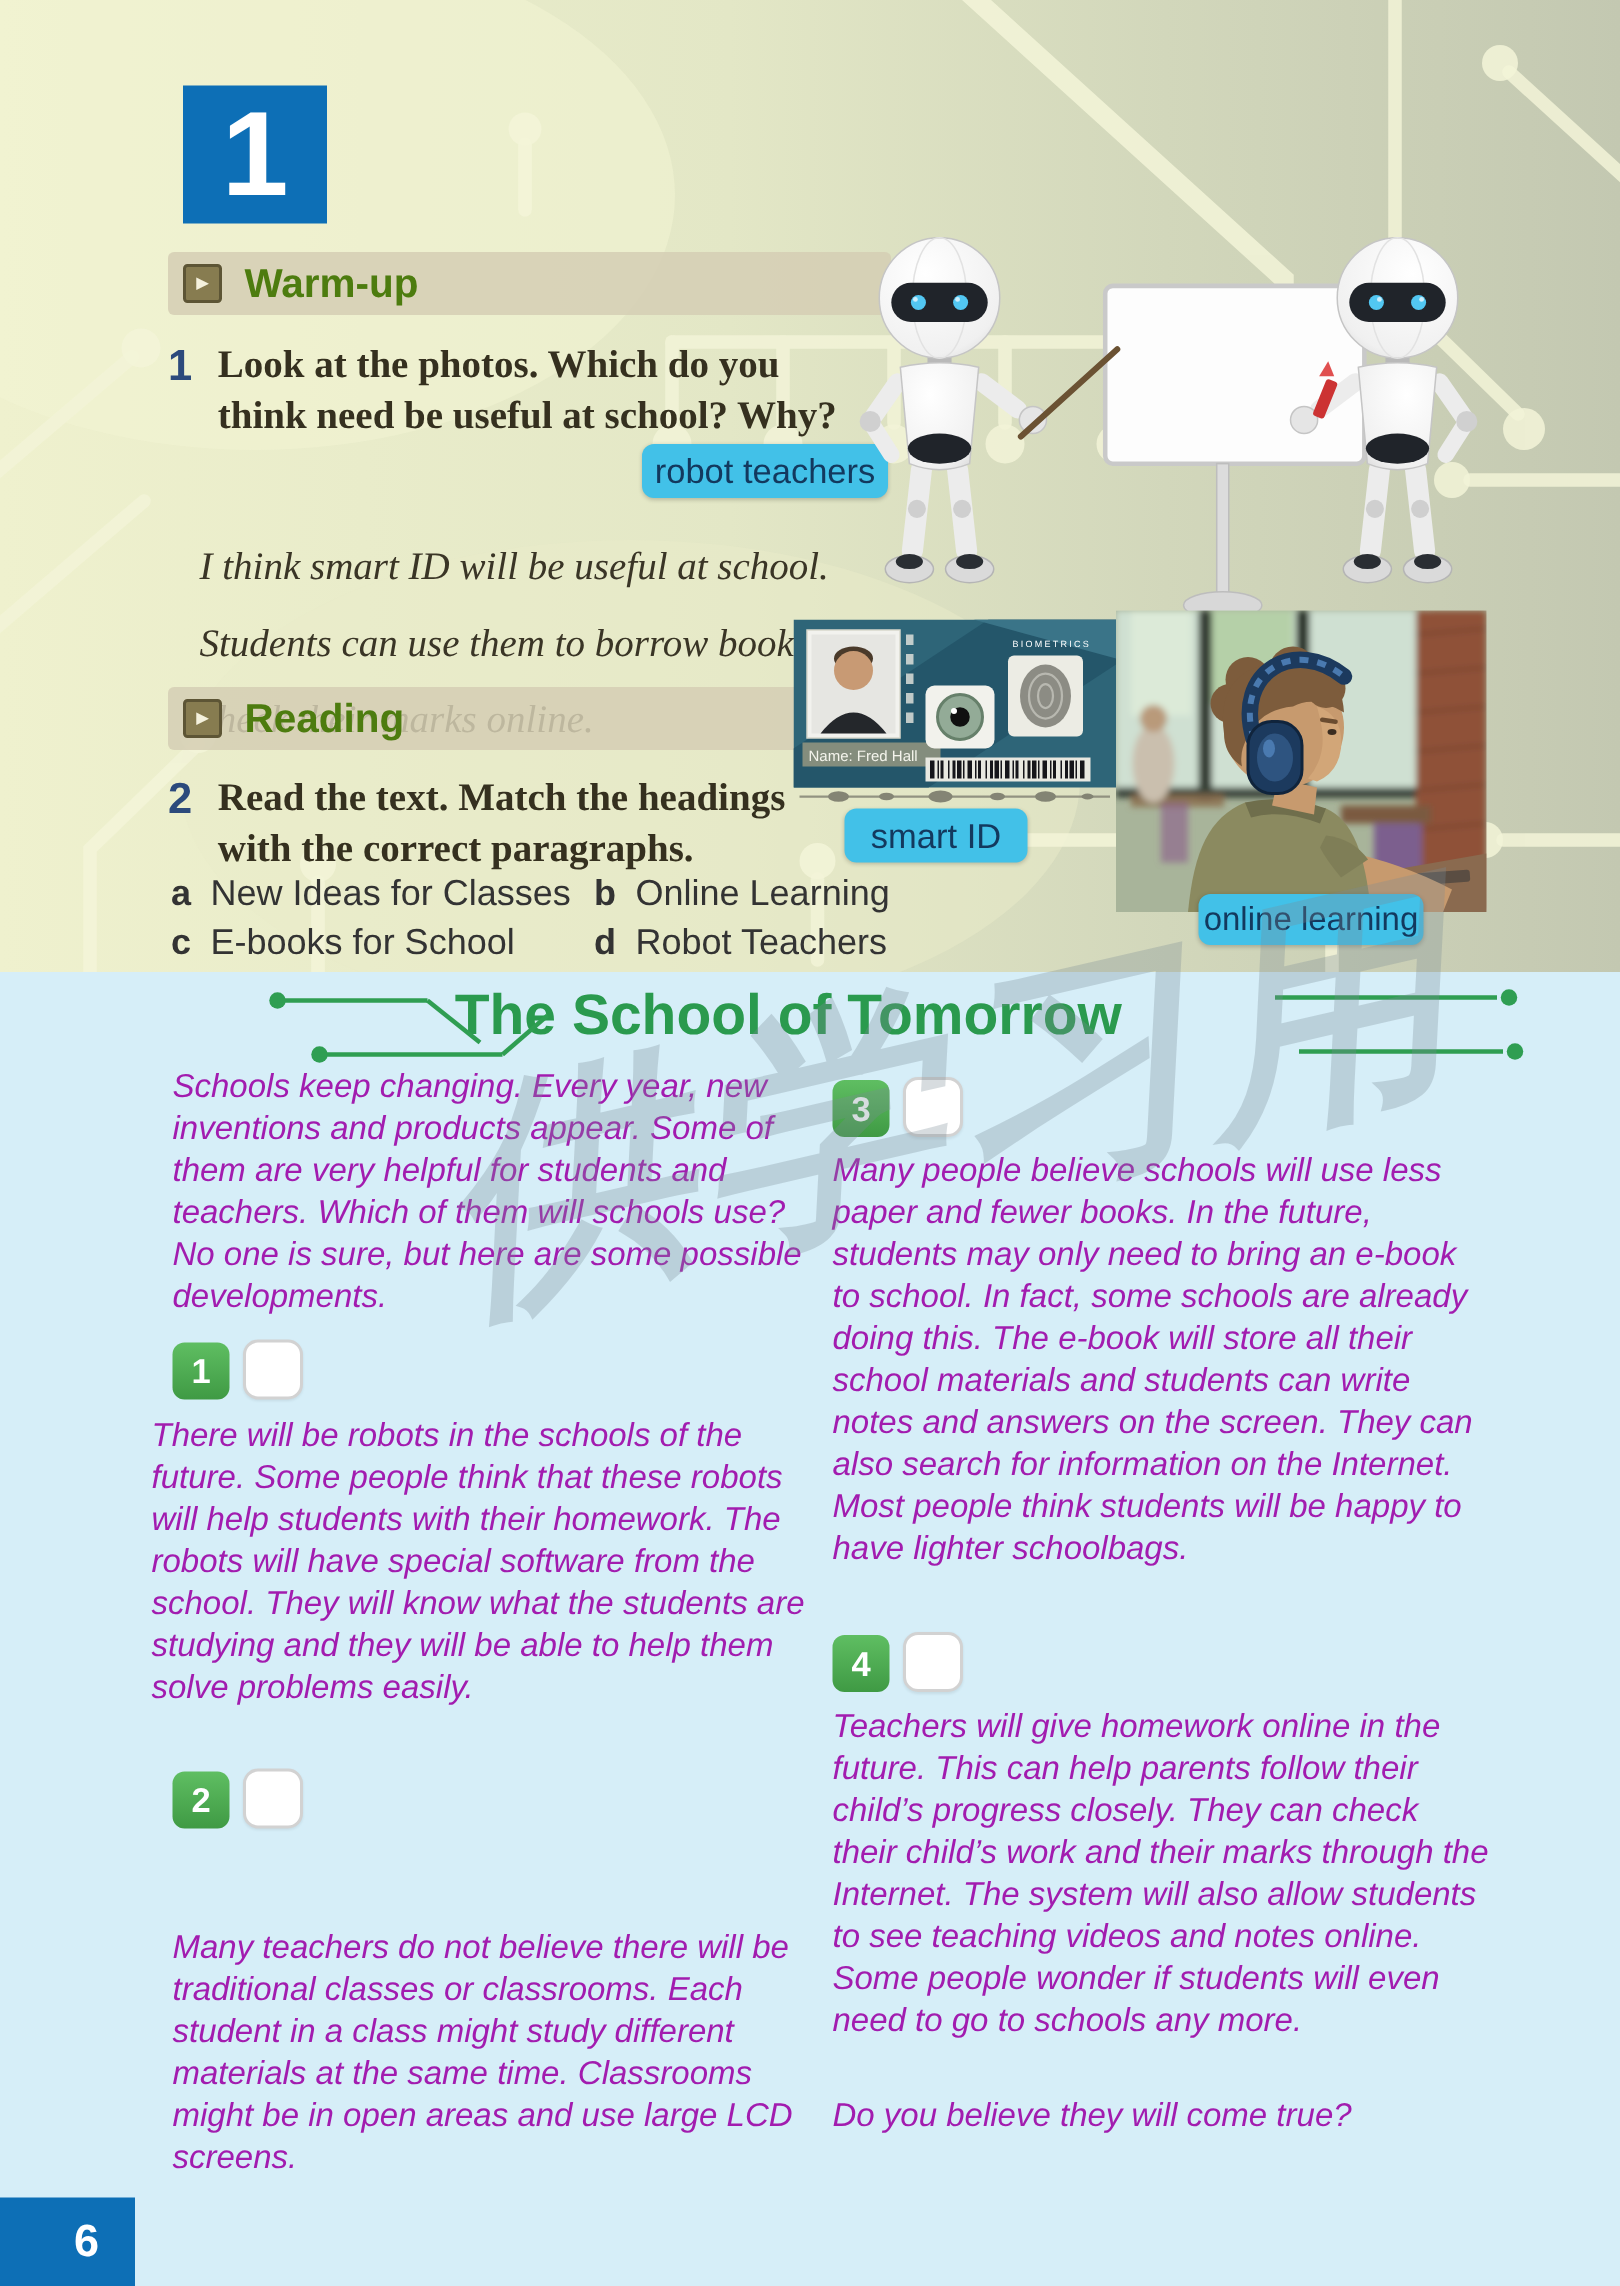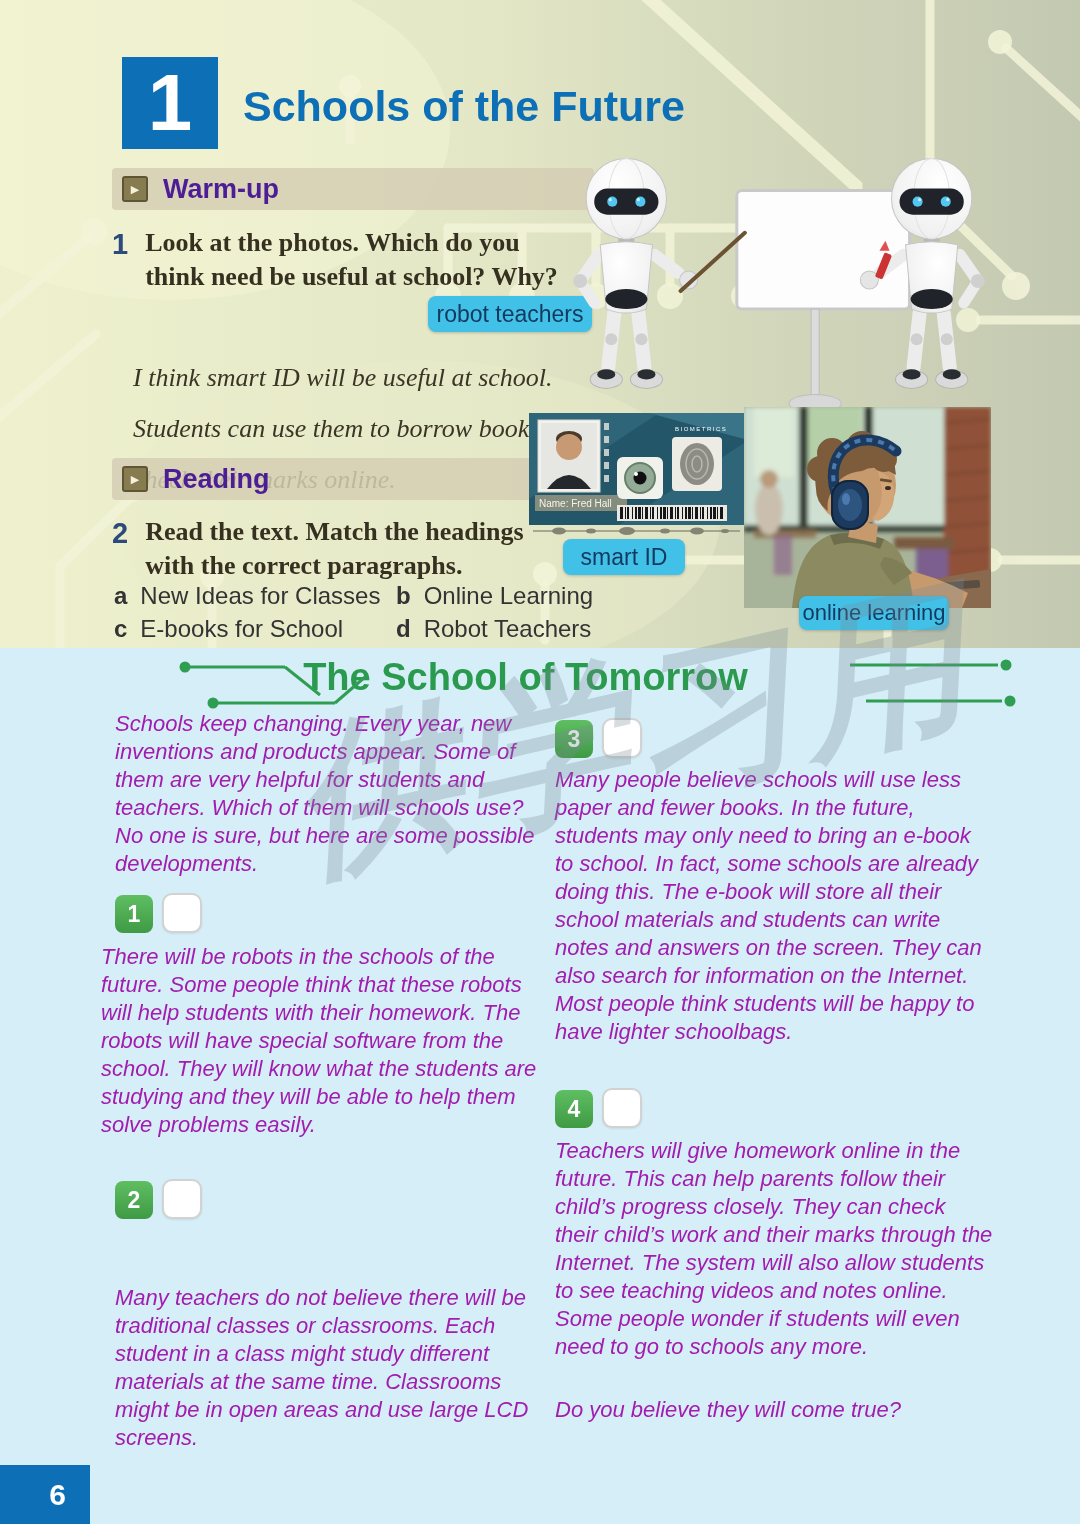--- a/index.html
+++ b/index.html
@@ -25,21 +25,21 @@
     background:rgba(213,206,180,0.85); border-radius:4px;
     display:flex; align-items:center; gap:15px; padding-left:10px; box-sizing:border-box;
   }
   .warmup-band { top:168px; }
   .reading-band { top:458px; }
   .band-icon {
     width:22px; height:22px; background:#877c50; border:2px solid #5d5535;
     border-radius:3px; color:#f4f1dd; font-size:11px; line-height:22px;
     text-align:center; flex:0 0 auto;
   }
-  .band-label { font-size:27px; font-weight:bold; color:#4c1d95; }
+  .band-label { font-size:27px; font-weight:bold; color:#4d7c0f; }
 
   .ex-row { position:absolute; display:flex; gap:17px; }
   .ex1 { left:112px; top:226px; }
   .ex2 { left:112px; top:515px; }
   .ex-num { font-size:29px; color:#2c4a7c; font-weight:600; line-height:1.25; }
   .ex-text {
     font-family:"Liberation Serif", serif; font-weight:bold;
     font-size:26px; line-height:34px; color:#35301f; margin:0; width:432px;
   }
   .example-cloud { position:absolute; left:112px; top:296px; width:156px; height:56px; }
@@ -168,21 +168,20 @@
           <circle cx="842" cy="618" r="12"></circle>
         <circle cx="888" cy="584" r="12"></circle>
           <circle cx="990" cy="560" r="12"></circle>
         <circle cx="545" cy="574" r="12"></circle>
       </g>
     </svg>
 
     <div class="unit-box">
       <span>1</span>
     </div>
-    <h1 class="unit-title">Schools of the Future</h1>
 
     <div class="section-band warmup-band">
       <span class="band-icon">▶</span>
       <span class="band-label">Warm-up</span>
     </div>
 
     <div class="ex-row ex1">
       <span class="ex-num">1</span>
       <p class="ex-text">Look at the photos. Which do you think need be useful at school? Why?</p>
     </div>

